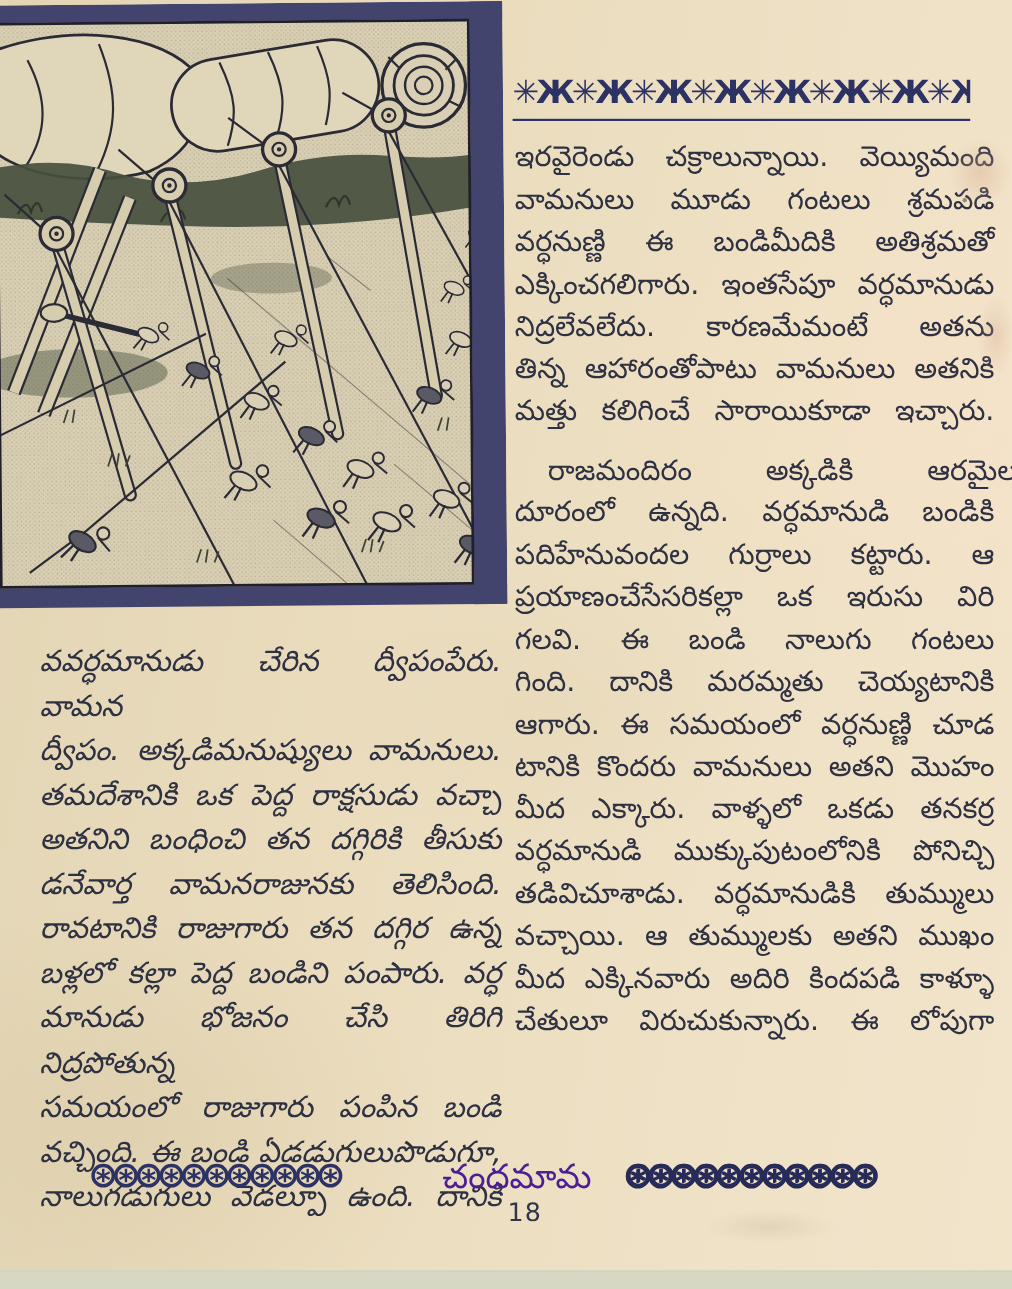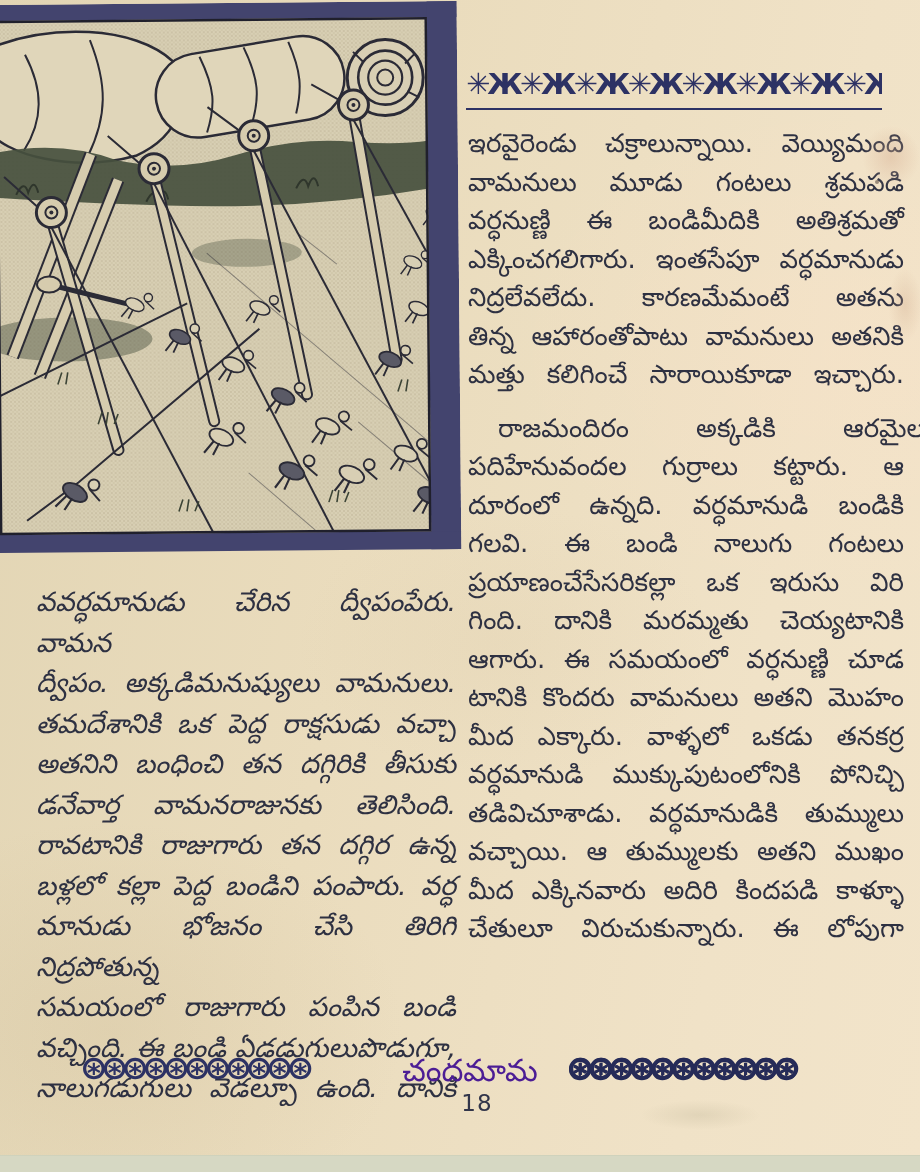--- a/index.html
+++ b/index.html
@@ -189,24 +189,24 @@
     <div class="tl">ఇరవైరెండు చక్రాలున్నాయి. వెయ్యిమంది</div>
     <div class="tl">వామనులు మూడు గంటలు శ్రమపడి</div>
     <div class="tl">వర్ధనుణ్ణి ఈ బండిమీదికి అతిశ్రమతో</div>
     <div class="tl">ఎక్కించగలిగారు. ఇంతసేపూ వర్ధమానుడు</div>
     <div class="tl">నిద్రలేవలేదు. కారణమేమంటే అతను</div>
     <div class="tl">తిన్న ఆహారంతోపాటు వామనులు అతనికి</div>
     <div class="tl">మత్తు కలిగించే సారాయికూడా ఇచ్చారు.</div>
   </div>
   <div class="para2">
     <div class="tl" style="padding-left:30px;">రాజమందిరం అక్కడికి ఆరమైలు</div>
+    <div class="tl">దూరంలో ఉన్నది. వర్ధమానుడి బండికి</div>
     <div class="tl">పదిహేనువందల గుర్రాలు కట్టారు. ఆ</div>
-    <div class="tl">దూరంలో ఉన్నది. వర్ధమానుడి బండికి</div>
+    <div class="tl">ప్రయాణంచేసేసరికల్లా ఒక ఇరుసు విరి</div>
     <div class="tl">గలవి. ఈ బండి నాలుగు గంటలు</div>
-    <div class="tl">ప్రయాణంచేసేసరికల్లా ఒక ఇరుసు విరి</div>
     <div class="tl">గింది. దానికి మరమ్మతు చెయ్యటానికి</div>
     <div class="tl">ఆగారు. ఈ సమయంలో వర్ధనుణ్ణి చూడ</div>
     <div class="tl">టానికి కొందరు వామనులు అతని మొహం</div>
     <div class="tl">మీద ఎక్కారు. వాళ్ళలో ఒకడు తనకర్ర</div>
     <div class="tl">వర్ధమానుడి ముక్కుపుటంలోనికి పోనిచ్చి</div>
     <div class="tl">తడివిచూశాడు. వర్ధమానుడికి తుమ్ములు</div>
     <div class="tl">వచ్చాయి. ఆ తుమ్ములకు అతని ముఖం</div>
     <div class="tl">మీద ఎక్కినవారు అదిరి కిందపడి కాళ్ళూ</div>
     <div class="tl">చేతులూ విరుచుకున్నారు. ఈ లోపుగా</div>
   </div>

